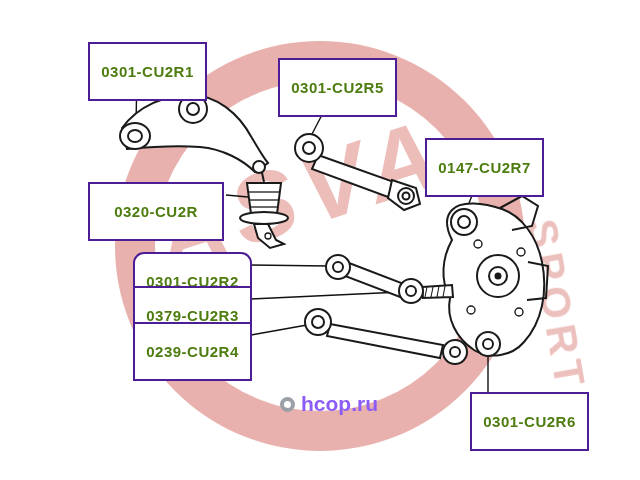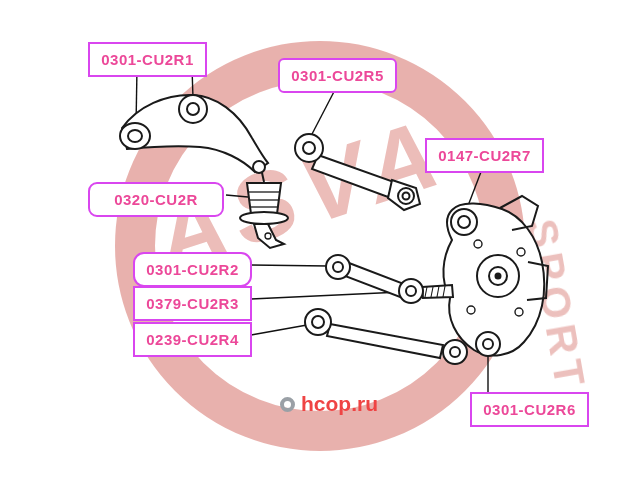--- a/index.html
+++ b/index.html
@@ -3,44 +3,44 @@
 <meta charset="utf-8">
 <style>
   html,body{margin:0;padding:0;background:#fff;}
   .stage{
     position:relative;width:640px;height:480px;overflow:hidden;background:#fff;
     font-family:"Liberation Sans", sans-serif;
   }
   .stage svg{position:absolute;left:0;top:0;}
   .part-label{
     position:absolute;
-    border:2px solid #d946ef;
+    border:2px solid #4c1d95;
     background:#fff;
-    color:#ec4899;
+    color:#4d7c0f;
     font-weight:bold;
     font-size:15px;
     line-height:23px;
     text-align:center;
-    padding:4px 7px;
+    padding:16px 7px;
     white-space:nowrap;
     letter-spacing:.5px;
     z-index:3;
   }
   .lbl-r1{left:88px;top:42px;min-width:101px;}
-  .lbl-r5{left:278px;top:58px;min-width:101px;border-radius:6px;}
+  .lbl-r5{left:278px;top:58px;min-width:101px;}
   .lbl-r7{left:425px;top:138px;min-width:101px;}
-  .lbl-20{left:88px;top:182px;min-width:118px;border-radius:9px;}
+  .lbl-20{left:88px;top:182px;min-width:118px;}
   .lbl-r2{left:133px;top:252px;min-width:101px;border-radius:11px;}
   .lbl-r3{left:133px;top:286px;min-width:101px;}
   .lbl-r4{left:133px;top:322px;min-width:101px;}
   .lbl-r6{left:430px;top:392px;min-width:101px;margin-left:40px;}
   .site-mark{
     position:absolute;left:280px;top:392px;z-index:2;
     display:flex;align-items:center;gap:6px;
-    color:#ef4444;font-size:21px;font-weight:bold;
+    color:#8b5cf6;font-size:21px;font-weight:bold;
   }
   .site-mark .ring{
     width:15px;height:15px;border:4px solid #9aa0a6;border-radius:50%;
     box-sizing:border-box;display:inline-block;
   }
 </style>
 </head>
 <body>
 
 <div class="stage">

